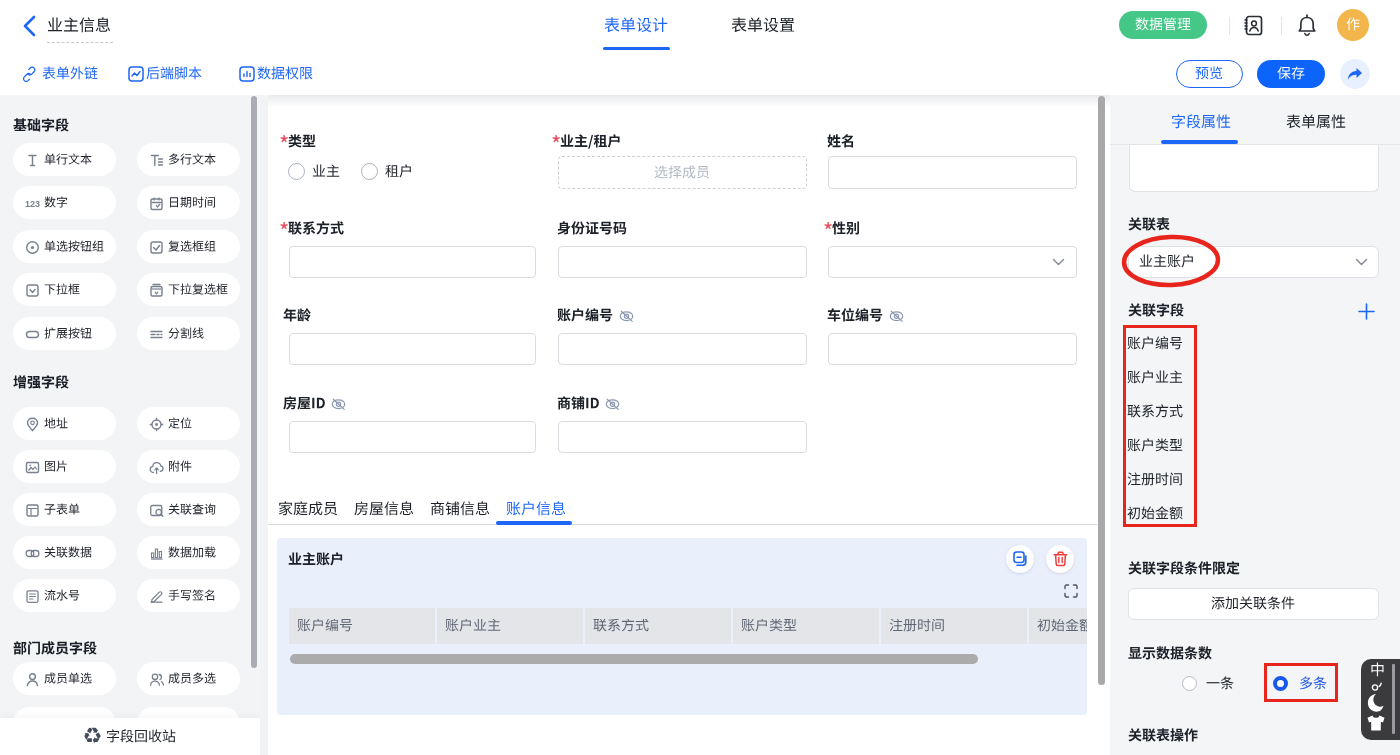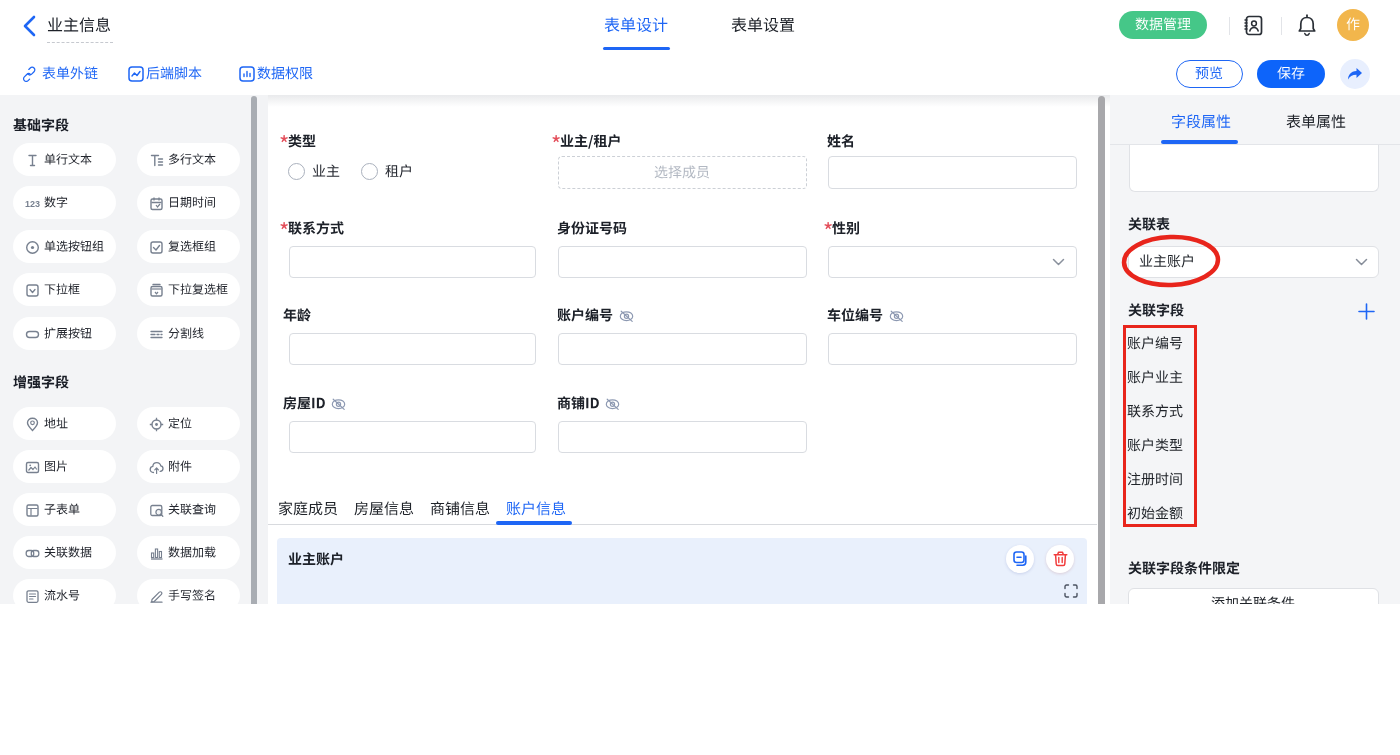--- a/index.html
+++ b/index.html
@@ -1,15 +1,15 @@
 <!DOCTYPE html>
 <html><head><meta charset="utf-8"><style>
 *{margin:0;padding:0}
 html,body{width:1400px;height:755px;overflow:hidden;font-family:"Liberation Sans",sans-serif;background:#fff}
-#app{position:relative;width:1400px;height:604px;overflow:hidden}
+#app{position:relative;width:1400px;height:755px;overflow:hidden}
 </style></head>
 <body>
 <div id="app">
     <svg width="0" height="0" style="position:absolute">
       <defs>
         <path id="q0" d="M854 -607C814 -497 743 -351 688 -260L750 -228C806 -321 874 -459 922 -575ZM82 -589C135 -477 194 -324 219 -236L294 -264C266 -352 204 -499 152 -610ZM585 -827V-46H417V-828H340V-46H60V28H943V-46H661V-827Z"></path>
         <path id="q1" d="M374 -795C435 -750 505 -686 545 -640H103V-567H459V-347H149V-274H459V-27H56V46H948V-27H540V-274H856V-347H540V-567H897V-640H572L620 -675C580 -722 499 -790 435 -836Z"></path>
         <path id="q2" d="M382 -531V-469H869V-531ZM382 -389V-328H869V-389ZM310 -675V-611H947V-675ZM541 -815C568 -773 598 -716 612 -680L679 -710C665 -745 635 -799 606 -840ZM369 -243V80H434V40H811V77H879V-243ZM434 -22V-181H811V-22ZM256 -836C205 -685 122 -535 32 -437C45 -420 67 -383 74 -367C107 -404 139 -448 169 -495V83H238V-616C271 -680 300 -748 323 -816Z"></path>
         <path id="q3" d="M266 -550H730V-470H266ZM266 -412H730V-331H266ZM266 -687H730V-607H266ZM262 -202V-39C262 41 293 62 409 62C433 62 614 62 639 62C736 62 761 32 771 -96C750 -100 718 -111 701 -123C696 -21 688 -7 634 -7C594 -7 443 -7 413 -7C349 -7 337 -12 337 -40V-202ZM763 -192C809 -129 857 -43 874 12L945 -20C926 -75 877 -159 830 -220ZM148 -204C124 -141 85 -55 45 0L114 33C151 -25 187 -113 212 -176ZM419 -240C470 -193 528 -126 553 -81L614 -119C587 -162 530 -226 478 -271H805V-747H506C521 -773 538 -804 553 -835L465 -850C457 -821 441 -780 428 -747H194V-271H473Z"></path>
         <path id="q4" d="M252 79C275 64 312 51 591 -38C587 -54 581 -83 579 -104L335 -31V-251C395 -292 449 -337 492 -385C570 -175 710 -23 917 46C928 26 950 -3 967 -19C868 -48 783 -97 714 -162C777 -201 850 -253 908 -302L846 -346C802 -303 732 -249 672 -207C628 -259 592 -319 566 -385H934V-450H536V-539H858V-601H536V-686H902V-751H536V-840H460V-751H105V-686H460V-601H156V-539H460V-450H65V-385H397C302 -300 160 -223 36 -183C52 -168 74 -140 86 -122C142 -142 201 -170 258 -203V-55C258 -15 236 2 219 11C231 27 247 61 252 79Z"></path>

